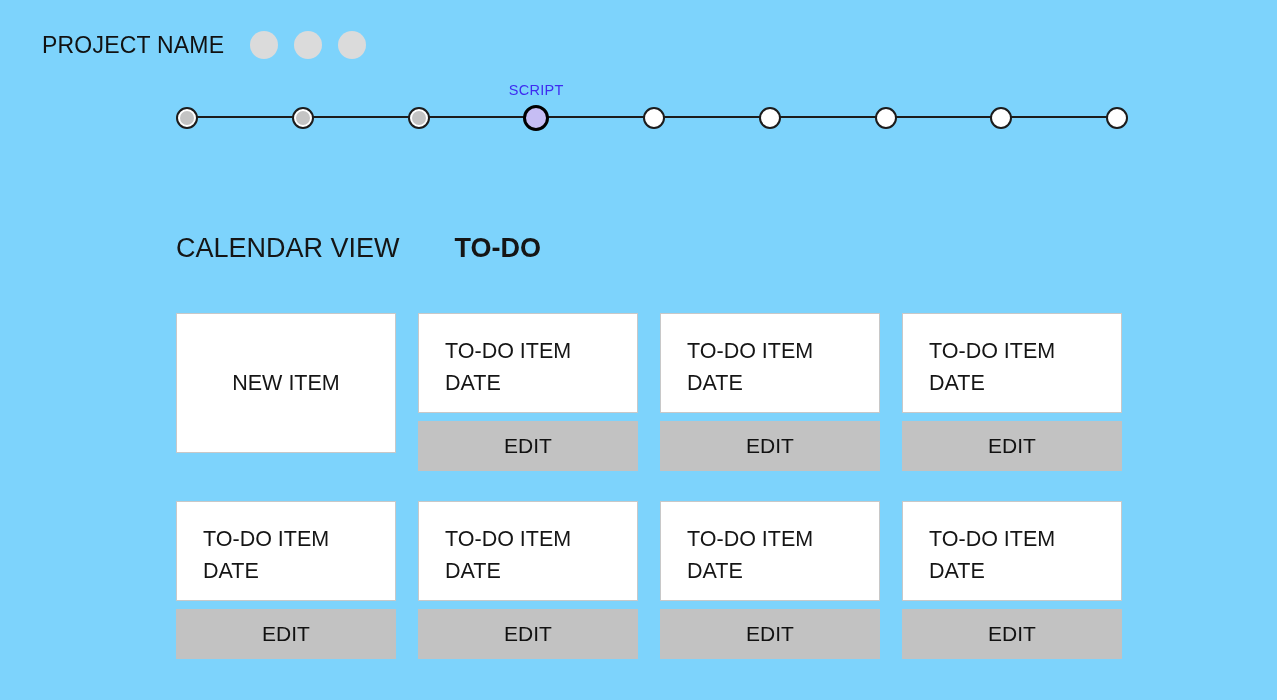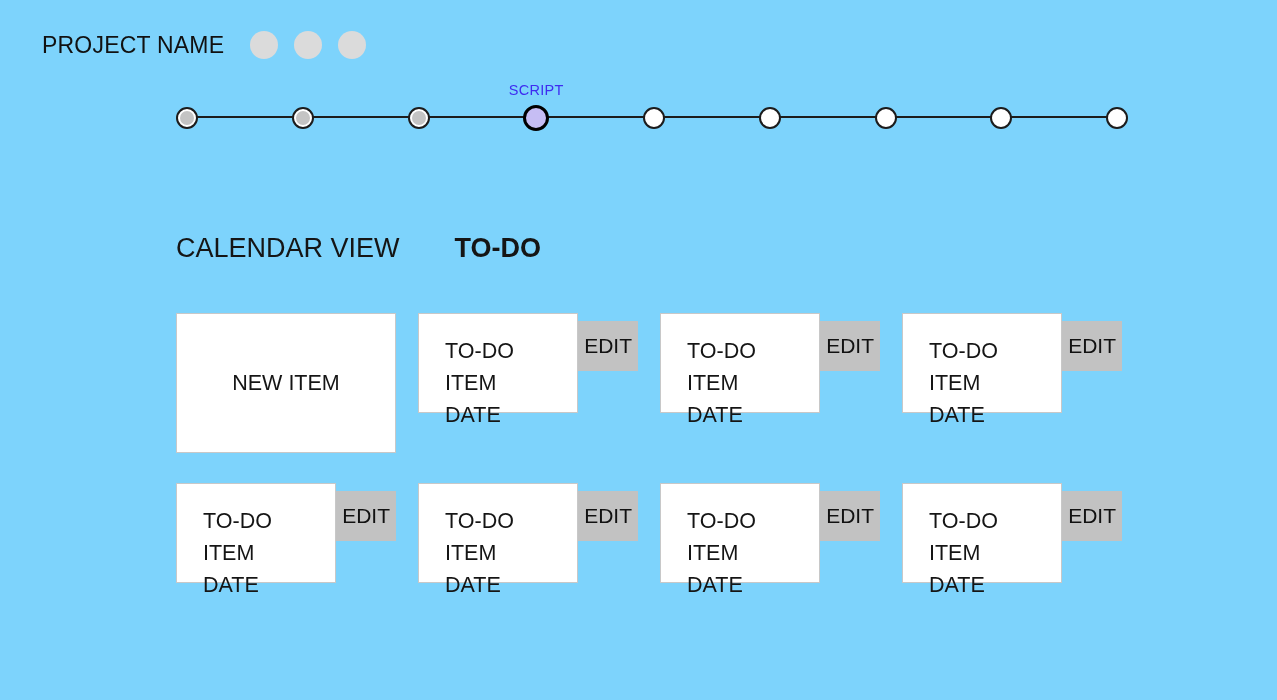--- a/index.html
+++ b/index.html
@@ -156,21 +156,21 @@
     background: #ffffff;
     display: flex;
     align-items: center;
     justify-content: center;
     font-size: 21.5px;
     cursor: pointer;
   }
   .todo-card {
     width: 220px;
     display: flex;
-    flex-direction: row;
+    flex-direction: column;
   }
   .todo-body {
     box-sizing: border-box;
     height: 100px;
     border: 1px solid var(--card-border, #c8c8c8);
     background: #ffffff;
     padding: 21px 10px 0 26px;
     font-size: 21.5px;
     line-height: 32px;
     cursor: pointer;

